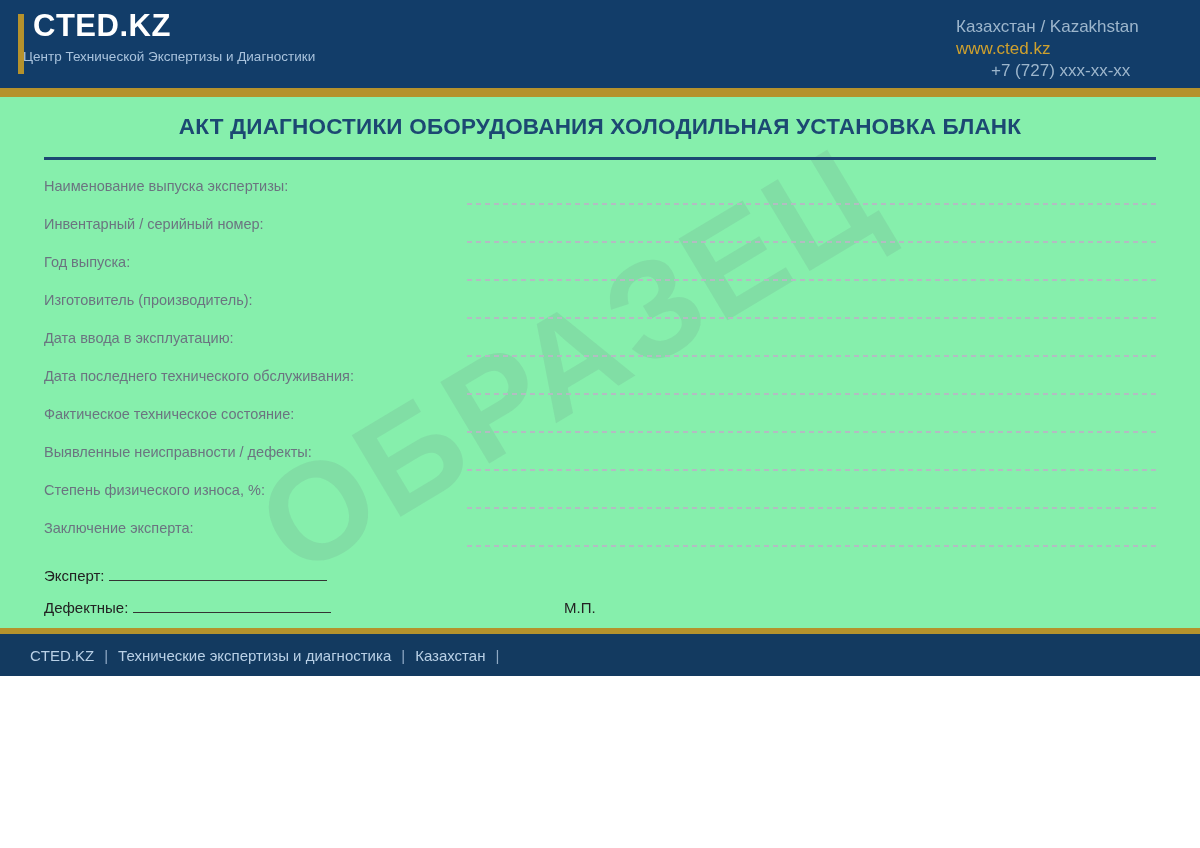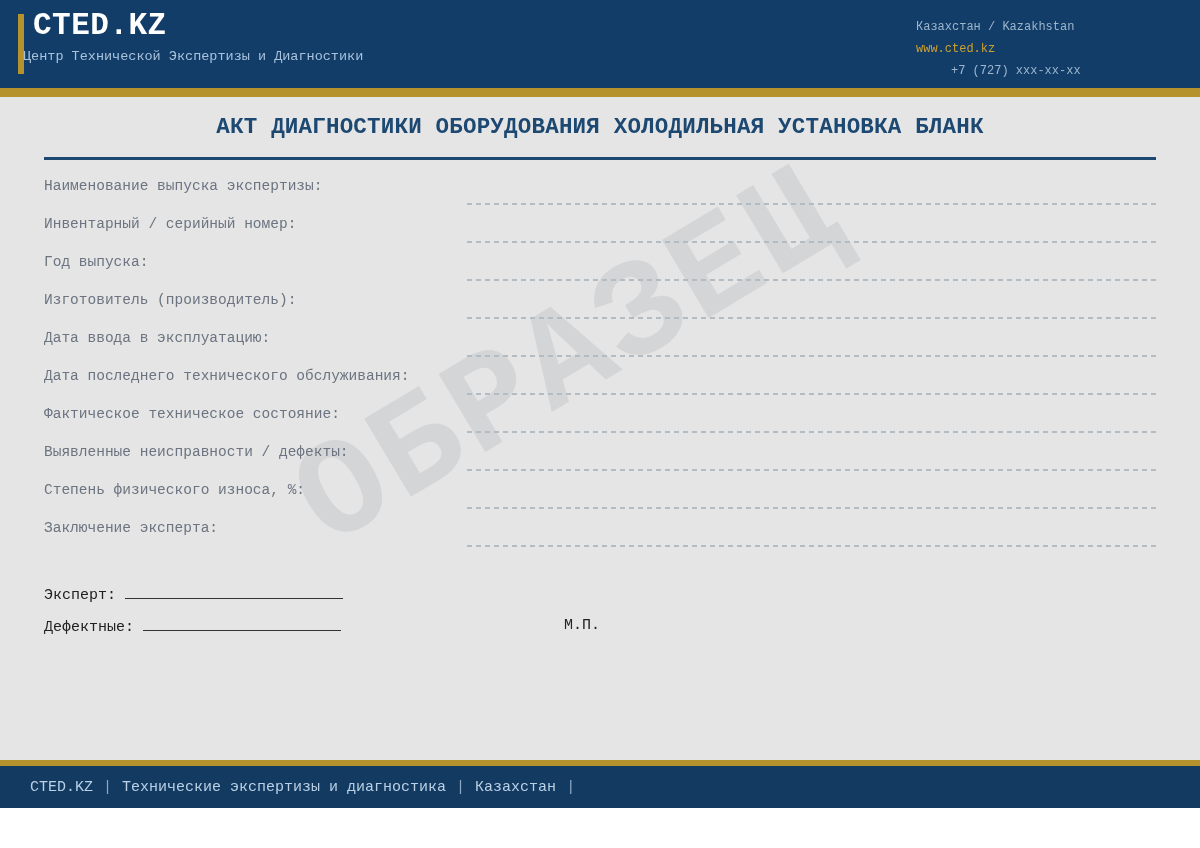--- a/index.html
+++ b/index.html
@@ -1,24 +1,24 @@
 <!DOCTYPE html>
 <html><head>
 <meta charset="utf-8">
 <style>
   * { margin:0; padding:0; box-sizing:border-box; }
   html,body { width:1200px; height:848px; background:#fff; font-family:"Liberation Sans", sans-serif; overflow:hidden; }
-  .page { position:relative; width:1200px; height:808px; background:#e5e5e5; overflow:hidden;font-family:Liberation Mono, monospace; }
+  .page { position:relative; width:1200px; height:676px; background:#86efac; overflow:hidden; }
 
   
   .header { position:relative; width:100%; height:88px; background:#123d69; }
   .gold-accent { position:absolute; left:18px; top:14px; width:6px; height:60px; background:#b5922c; }
   .logo { position:absolute; left:33px; top:8px; color:#ffffff; font-size:31px; font-weight:700; letter-spacing:.5px; }
   .header-subtitle { position:absolute; left:23px; top:49px; color:#a9c3dd; font-size:13.5px; }
-  .header-right { position:absolute; left:916px; top:16px; font-size:12px; line-height:22px; }
+  .header-right { position:absolute; left:956px; top:16px; font-size:17px; line-height:22px; }
   .header-region { color:#9db6cc; }
   .header-site { color:#cfa12e; cursor:pointer; }
   .header-phone { color:#9db6cc;margin-left:35px; }
   .gold-rule { width:100%; height:9px; background:#b5922c; }
 
   
   .doc { position:relative; padding:0 44px; z-index:1; }
   .doc-title { margin-top:17px; text-align:center; color:#1c4872; font-size:22.5px; font-weight:700; letter-spacing:.2px; }
   .title-rule { margin-top:17px; height:3px; background:#1c4872; }
 
@@ -27,21 +27,21 @@
   .field-label { position:absolute; left:0; top:4px; color:#6b7480; font-size:14.5px; }
   .field-line { position:absolute; left:423px; right:0; bottom:7px; height:2px;
     background:repeating-linear-gradient(90deg,#b3bcc2 0 5px,transparent 5px 9px); }
 
   
   .watermark { position:absolute; left:170px; top:280px; width:800px; text-align:center;
     transform:rotate(-31deg); color:rgba(100,110,120,0.13); font-size:138px; font-weight:700;
     letter-spacing:4px; z-index:0; pointer-events:none; white-space:nowrap; }
 
   
-  .sig { margin-top:31px; color:#222222; font-size:15px; }
+  .sig { margin-top:13px; color:#222222; font-size:15px; }
   .sig-row { display:flex; height:32px; align-items:flex-start; }
   .sig-left { width:520px; }
   .sig-right { flex:1; }
   .uline { display:inline-block; border-bottom:1.5px solid #333; height:14px; vertical-align:baseline; }
   .ul-expert { width:218px; }
   .ul-date { width:130px; }
   .ul-position { width:198px; }
 
   
   .footer-wrap { position:absolute; left:0; bottom:0; width:100%; }

